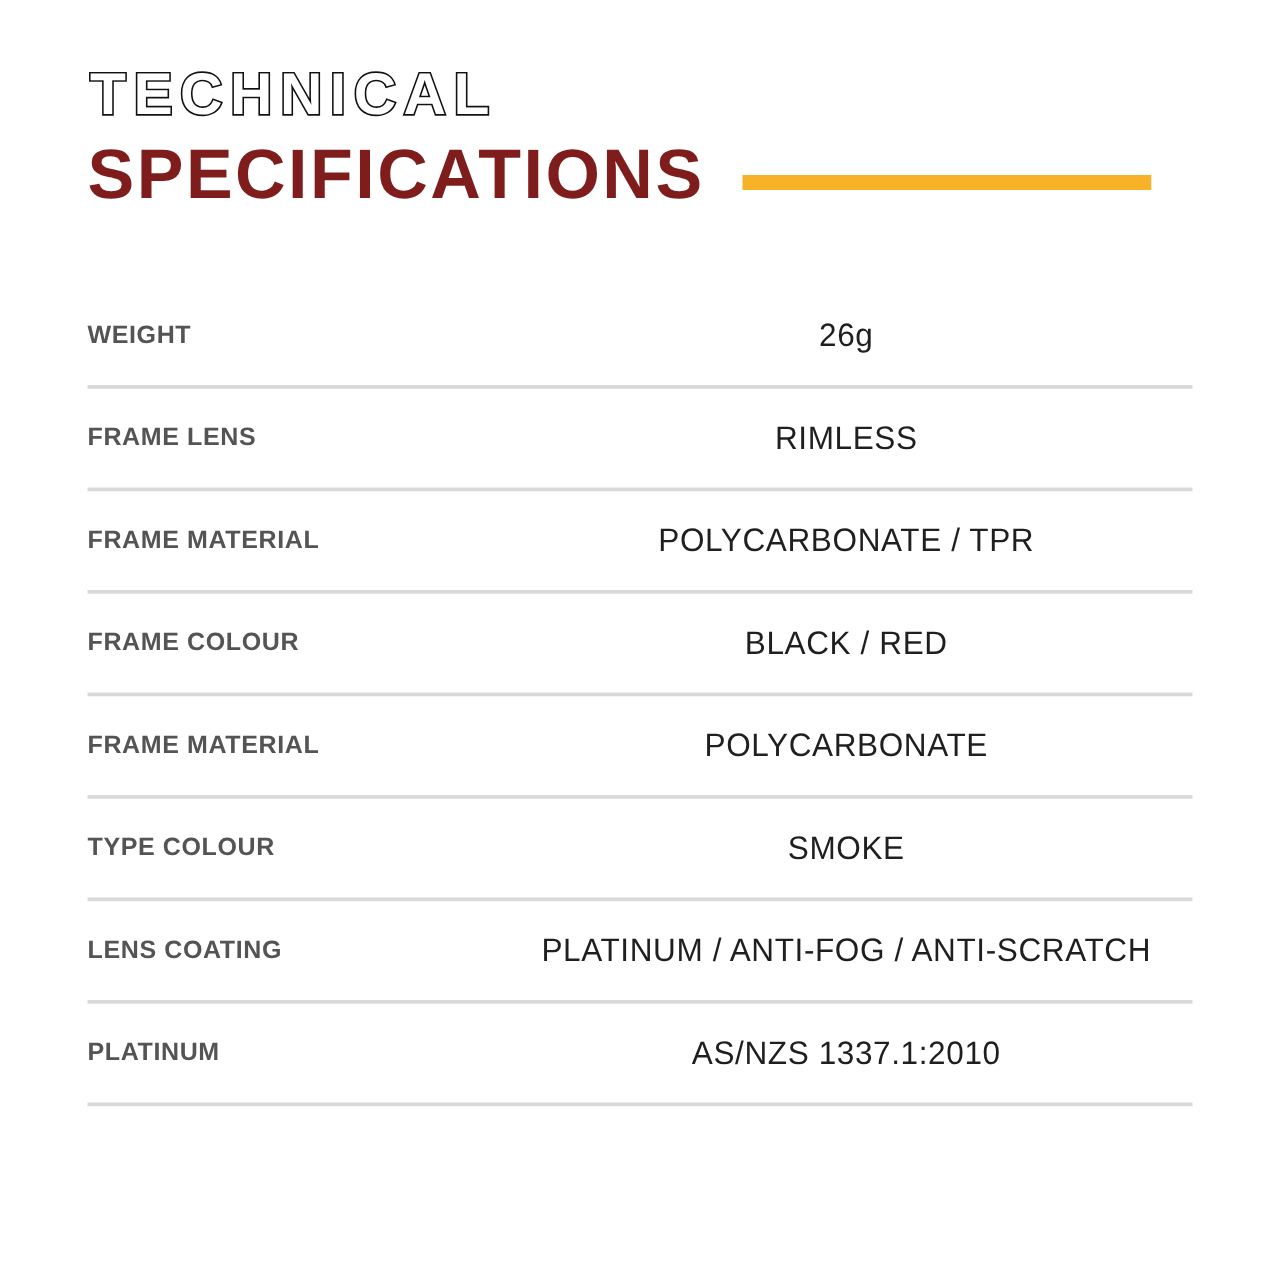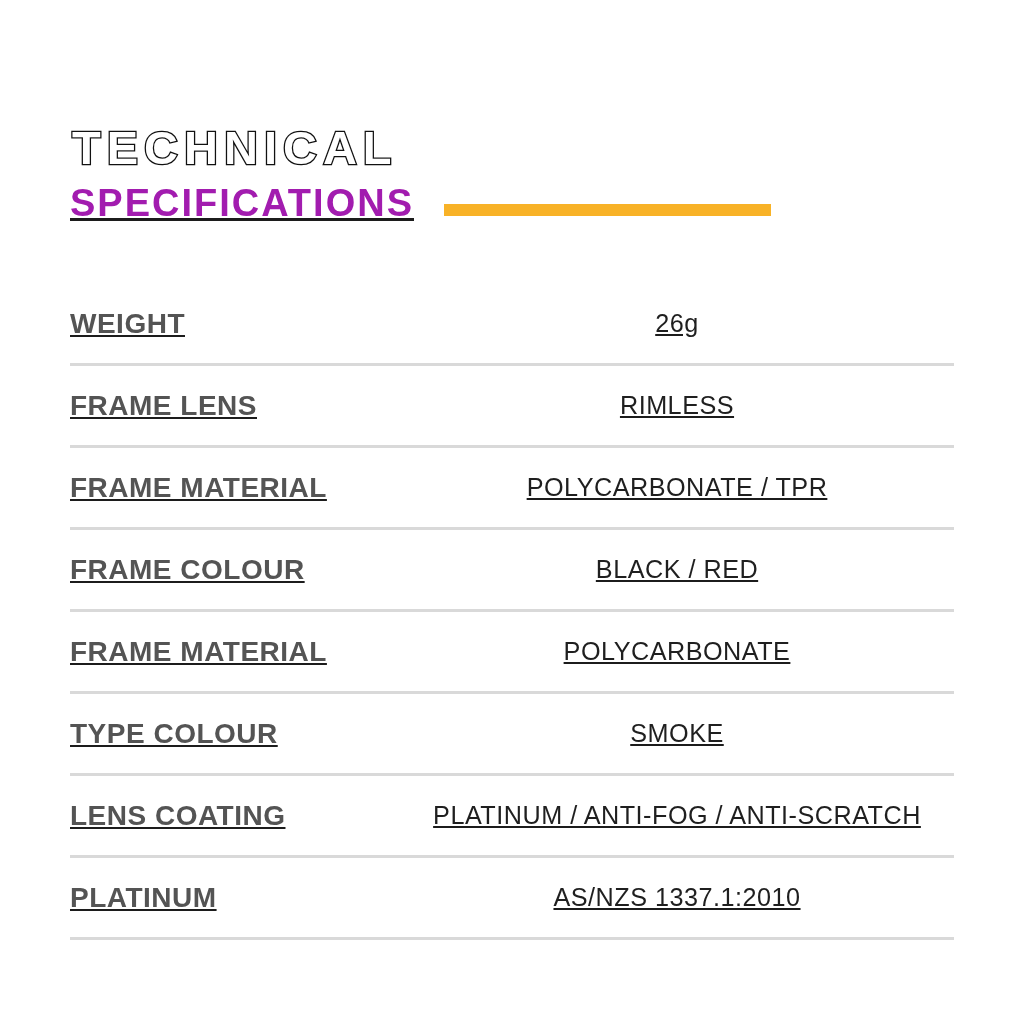--- a/index.html
+++ b/index.html
@@ -10,23 +10,22 @@
     font-family: "Liberation Sans", sans-serif;
     color: #1c1c1c;
     overflow: hidden;
   }
   .page {
     width: 1024px;
     height: 1024px;
     background: #ffffff;
   }
   .content {
-    padding: 120px 70px 0 70px;
+    padding: 47px 70px 0 70px;
     width: 100%;
-    text-decoration: underline;
   }
   
   .title-outline-svg {
     display: block;
     overflow: visible;
     margin-left: 2px;
   }
   .title-outline-svg text {
     font-family: "Liberation Sans", sans-serif;
     font-weight: bold;
@@ -36,24 +35,24 @@
     stroke: #111111;
     stroke-width: 2.6px;
     paint-order: stroke fill;
   }
   .title-row {
     display: flex;
     align-items: center;
     margin-top: 12px;
   }
   .title-solid {
-    font-size: 38px;
+    font-size: 56px;
     font-weight: bold;
     letter-spacing: 2px;
-    color: #a21caf;
+    color: #7f1d1d;
     line-height: 1;
     white-space: nowrap;
   }
   .accent-bar {
     height: 12px;
     width: 327px;
     margin-left: 30px;
     transform: translateY(7px);
     flex: none;
   }
@@ -64,21 +63,21 @@
   }
   .spec-row {
     height: 82px;
     display: flex;
     align-items: center;
     border-bottom: 3px solid #d9d9d9;
   }
   .spec-label {
     width: 330px;
     flex: none;
-    font-size: 28px;
+    font-size: 20px;
     font-weight: bold;
     letter-spacing: 0.5px;
     color: #545454;
     white-space: nowrap;
   }
   .spec-value {
     flex: 1;
     text-align: center;
     font-size: 26px;
     font-weight: normal;

